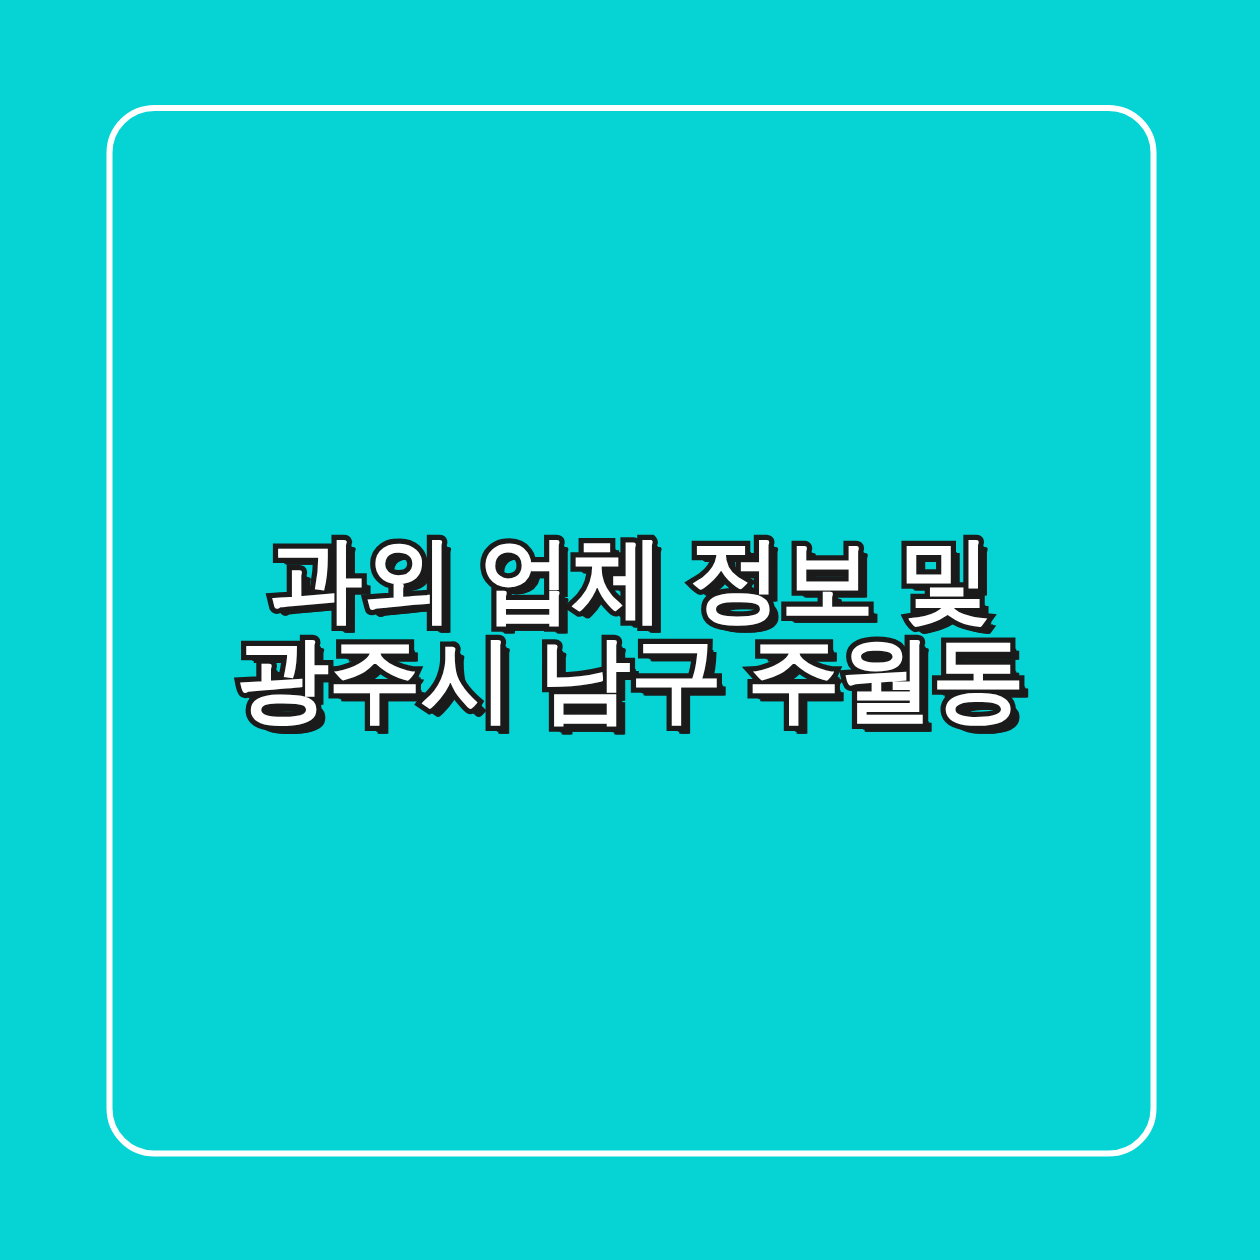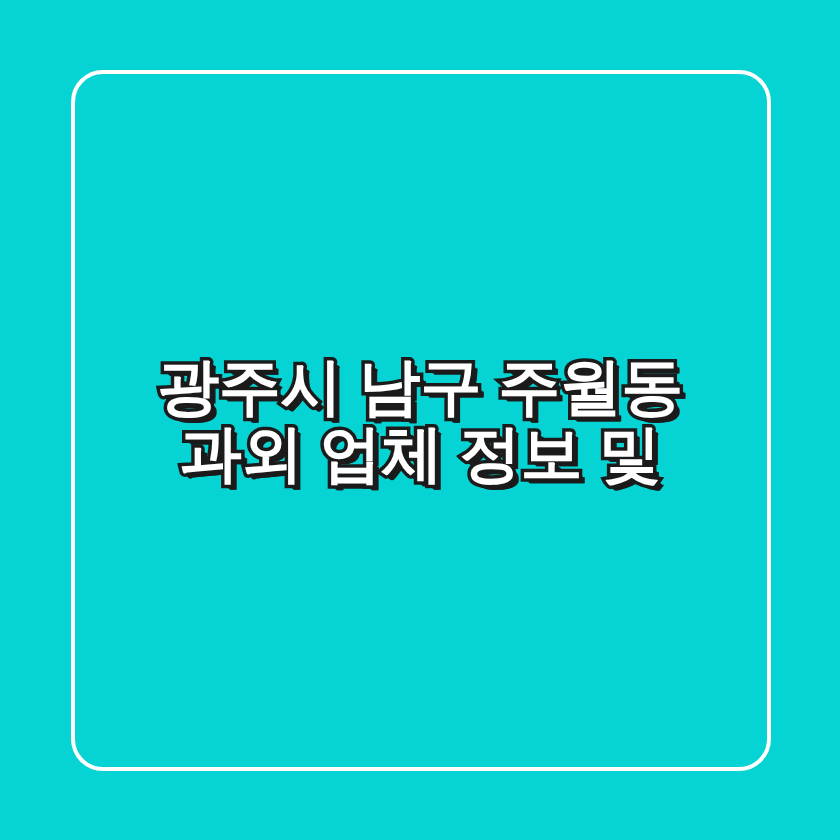--- a/index.html
+++ b/index.html
@@ -77,18 +77,18 @@
 </style>
 </head>
 <body>
 
 <div class="poster">
 
   <div class="frame"></div>
 
   <div class="headline-wrap">
     <h1 class="headline">
+      <span class="headline-line">과외 업체 정보 및</span>
       <span class="headline-line">광주시 남구 주월동</span>
-      <span class="headline-line">과외 업체 정보 및</span>
     </h1>
   </div>
 
 </div>
 
 </body></html>

